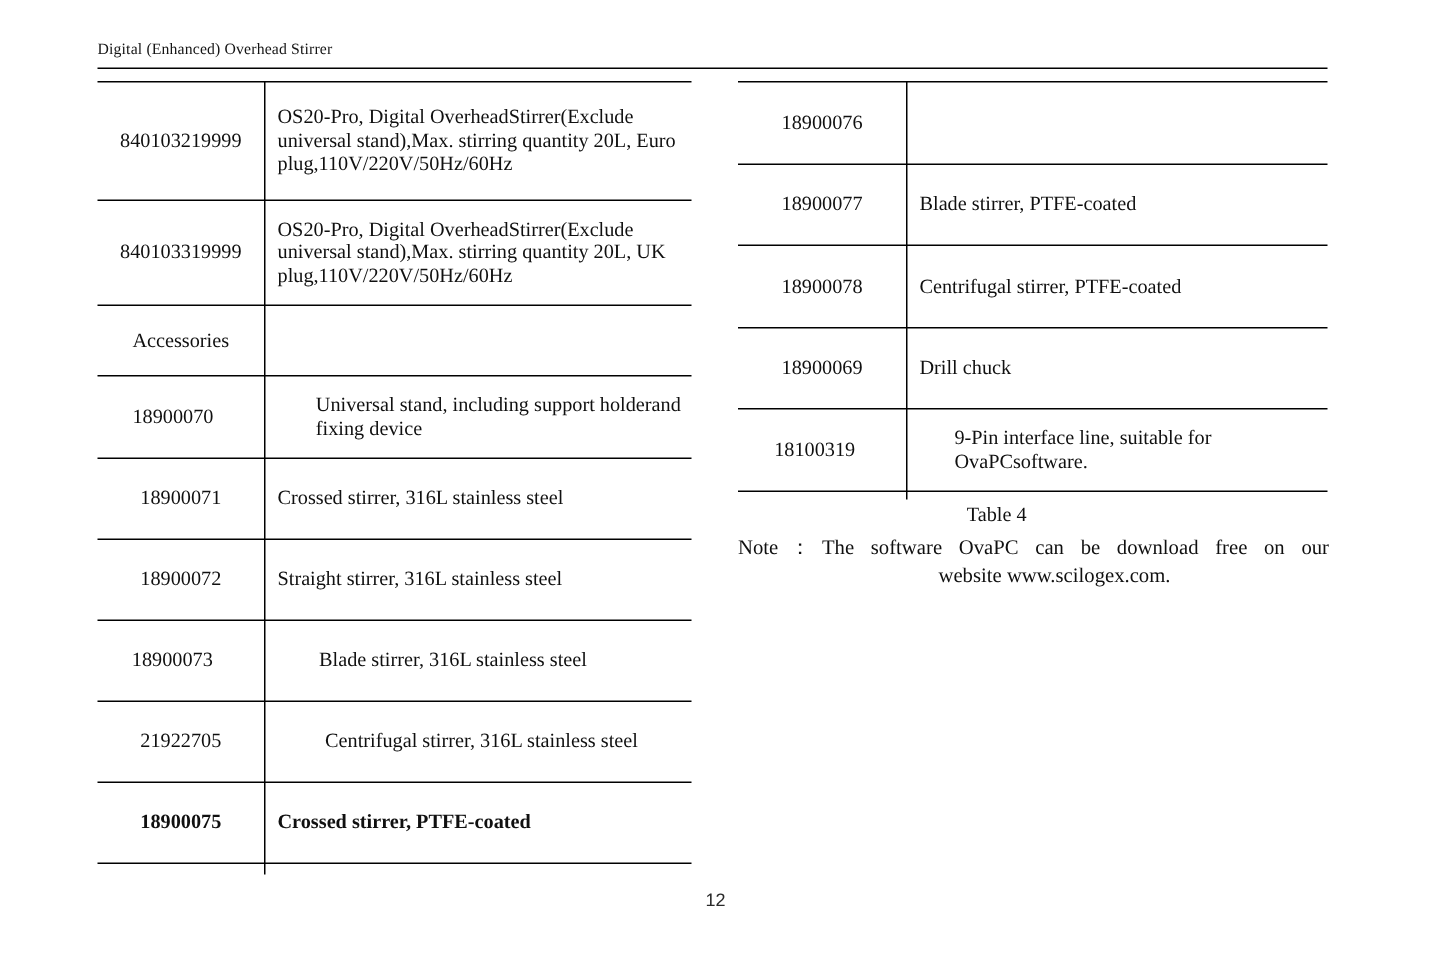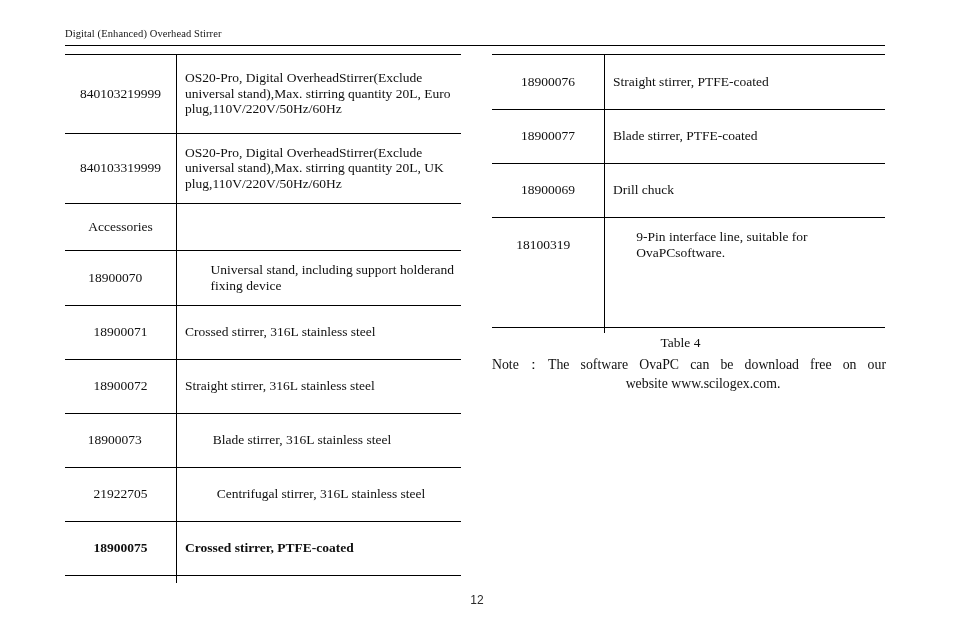--- a/index.html
+++ b/index.html
@@ -59,21 +59,21 @@
   
   #left-table{left:65px;top:54px;width:396px;}
   #left-table .vrule{left:111px;}
 
   
   #right-table{left:492px;top:54px;width:393px;}
   #right-table .vrule{left:112px;}
 
   
   .caption{
-    position:absolute;left:484px;top:335px;width:393px;
+    position:absolute;left:468px;top:335px;width:393px;
     text-align:center;font-size:13.5px;
   }
   .note{
     position:absolute;left:492px;top:355px;width:394px;
     font-size:13.8px;line-height:19px;
   }
   .note .l1{
     display:block;
     text-align:justify;
     text-align-last:justify;
@@ -150,26 +150,30 @@
         <div class="cell-desc" style="width: 285px;"><span class="ln">Crossed stirrer, PTFE-coated</span></div>
       </div>
       <div style="position: absolute; left: 0px; top: 521px; width: 396px; height: 1px; background: rgb(0, 0, 0);"></div>
     </div>
 
   <div class="tbl" id="right-table">
     <div class="vrule" style="height: 279px;"></div>
   <div class="row" style="height: 55px;">
         <div class="hr-top" style="width: 393px;"></div>
         <div class="cell-code" style="width: 112px;">18900076</div>
-        <div class="cell-desc" style="width: 281px;"><span class="ln">Straight stirrer, PTFE-coated</span></div>
       </div>
       <div class="row" style="height: 54px;">
         <div class="hr-top" style="width: 393px;"></div>
         <div class="cell-code" style="width: 112px;">18900077</div>
         <div class="cell-desc" style="width: 281px;"><span class="ln">Blade stirrer, PTFE-coated</span></div>
+      </div>
+      <div class="row" style="height: 55px;">
+        <div class="hr-top" style="width: 393px;"></div>
+        <div class="cell-code" style="width: 112px;">18900078</div>
+        <div class="cell-desc" style="width: 281px;"><span class="ln">Centrifugal stirrer, PTFE-coated</span></div>
       </div>
       <div class="row" style="height: 54px;">
         <div class="hr-top" style="width: 393px;"></div>
         <div class="cell-code" style="width: 112px;">18900069</div>
         <div class="cell-desc" style="width: 281px;"><span class="ln">Drill chuck</span></div>
       </div>
       <div class="row" style="height: 55px; gap: 33px;">
         <div class="hr-top" style="width: 393px;"></div>
         <div class="cell-code" style="width: 112px;">18100319</div>
         <div class="cell-desc" style="width: 281px;"><span class="ln">9-Pin interface line, suitable for OvaPC</span><span class="ln">software.</span></div>

